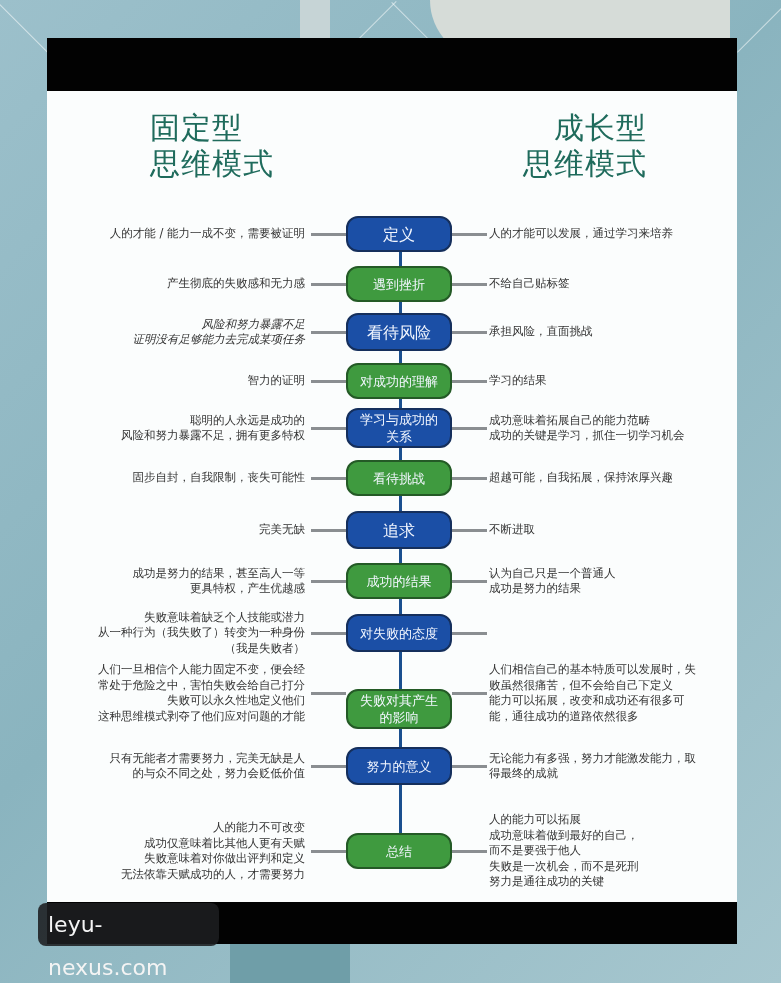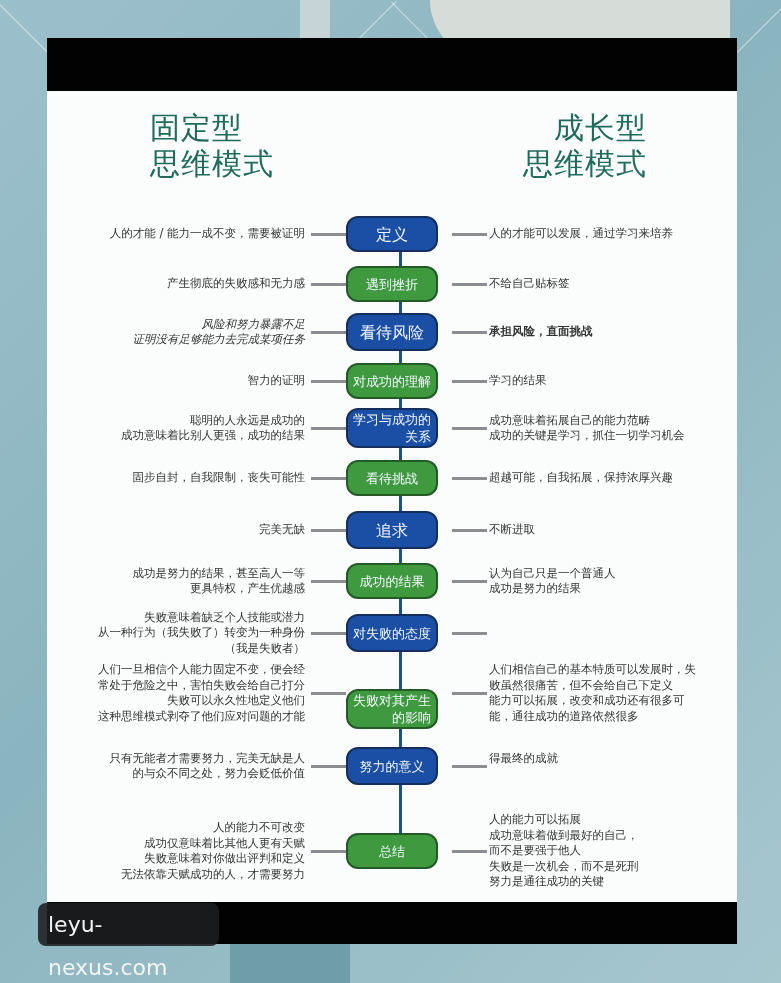--- a/index.html
+++ b/index.html
@@ -31,22 +31,22 @@
   .heading.left { left: 103px; text-align: left; }
   .heading.right { right: 90px; text-align: right; }
   .heading .line { display: block; }
 
   .spine {
     position: absolute; left: 352px; top: 190px; width: 3px; height: 620px; background: #1a4f8f;
   }
 
   .row { position: absolute; left: 0; width: 690px; }
   .node {
-    position: absolute; left: 299px; width: 92px;
-    border-radius: 12px; color: #f3f7ff; text-align: right;
+    position: absolute; left: 299px; width: 106px;
+    border-radius: 12px; color: #f3f7ff; text-align: center;
     display: flex; align-items: center; justify-content: center;
     border: 2px solid #15305a; line-height: 17px;
   }
   .node.blue { background: #1b4fa6; border-color: #152f5c; }
   .node.green { background: #3f9a3f; border-color: #245a26; }
   .node span { display: block; }
   .conn-l, .conn-r { position: absolute; height: 3px; background: #8a8e91; }
   .conn-l { left: 264px; width: 35px; }
   .conn-r { left: 405px; width: 35px; }
   .txt {
@@ -125,21 +125,21 @@
         <div class="conn-r" style="top: 18px;"></div>
         <div class="node blue" style="top: 0px; height: 38px; font-size: 16px;">
           <div>
             <span>看待风险</span>
           </div>
         </div>
         <div class="txt l" style="top: 3.5px; font-style: italic;">
           <span>风险和努力暴露不足</span>
           <span>证明没有足够能力去完成某项任务</span>
         </div>
-        <div class="txt r" style="top: 11.25px; font-weight: bold;">
+        <div class="txt r" style="top: 11.25px;">
           <span>承担风险，直面挑战</span>
         </div>
       </div>
       <div class="row" style="top: 325px; height: 36px;">
         <div class="conn-l" style="top: 17px;"></div>
         <div class="conn-r" style="top: 17px;"></div>
         <div class="node green" style="top: 0px; height: 36px; font-size: 13px;">
           <div>
             <span>对成功的理解</span>
           </div>
@@ -155,21 +155,21 @@
         <div class="conn-l" style="top: 19px;"></div>
         <div class="conn-r" style="top: 19px;"></div>
         <div class="node blue" style="top: 0px; height: 40px; font-size: 13px;">
           <div>
             <span>学习与成功的</span>
             <span>关系</span>
           </div>
         </div>
         <div class="txt l" style="top: 4.5px;">
           <span>聪明的人永远是成功的</span>
-          <span>成功意味着比别人更强，成功的结果</span>
+          <span>风险和努力暴露不足，拥有更多特权</span>
         </div>
         <div class="txt r" style="top: 4.5px;">
           <span>成功意味着拓展自己的能力范畴</span>
           <span>成功的关键是学习，抓住一切学习机会</span>
         </div>
       </div>
       <div class="row" style="top: 422px; height: 36px;">
         <div class="conn-l" style="top: 17px;"></div>
         <div class="conn-r" style="top: 17px;"></div>
         <div class="node green" style="top: 0px; height: 36px; font-size: 13px;">
@@ -258,20 +258,21 @@
         <div class="node blue" style="top: 0px; height: 38px; font-size: 13px;">
           <div>
             <span>努力的意义</span>
           </div>
         </div>
         <div class="txt l" style="top: 3.5px;">
           <span>只有无能者才需要努力，完美无缺是人</span>
           <span>的与众不同之处，努力会贬低价值</span>
         </div>
         <div class="txt r" style="top: 3.5px;">
+          <span>无论能力有多强，努力才能激发能力，取</span>
           <span>得最终的成就</span>
         </div>
       </div>
       <div class="row" style="top: 795px; height: 36px;">
         <div class="conn-l" style="top: 17px;"></div>
         <div class="conn-r" style="top: 17px;"></div>
         <div class="node green" style="top: 0px; height: 36px; font-size: 13px;">
           <div>
             <span>总结</span>
           </div>

